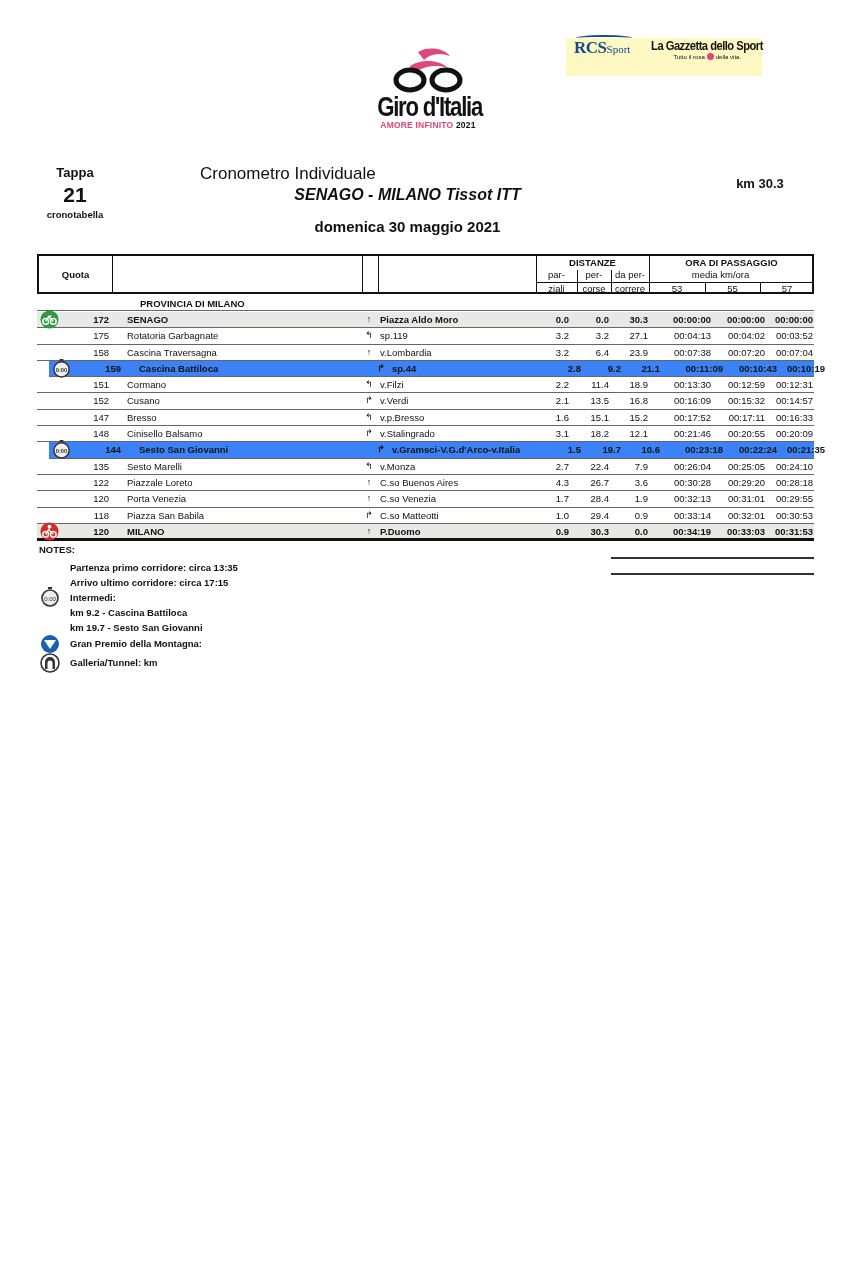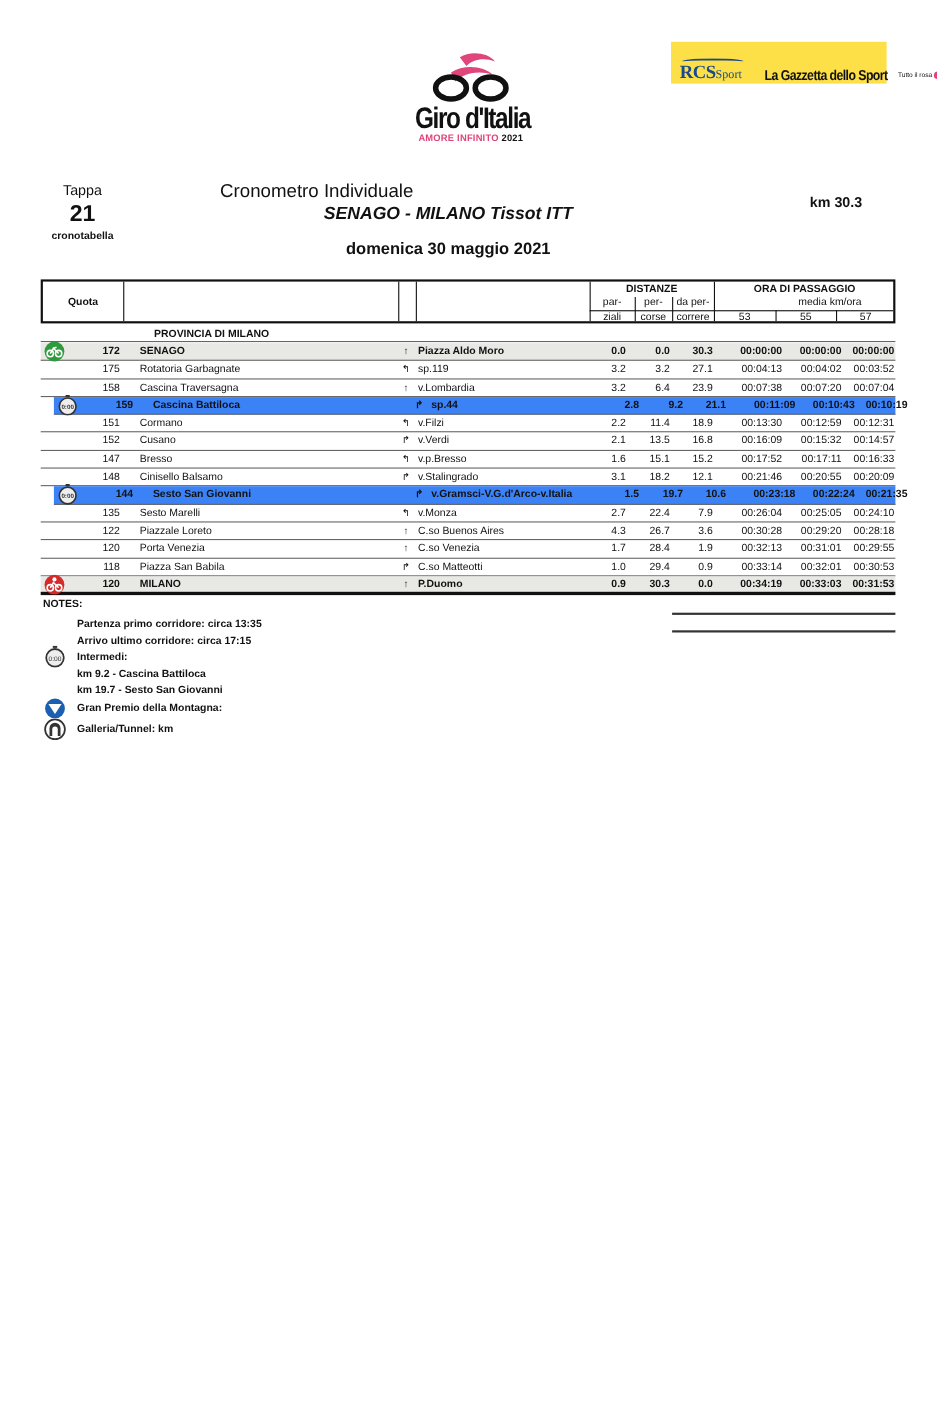--- a/index.html
+++ b/index.html
@@ -6,32 +6,32 @@
   body { width:852px; height:1280px; position:relative; font-family:"Liberation Sans", sans-serif; color:#111; overflow:hidden; }
   .abs { position:absolute; }
 
   
   .giro-logo { left:366px; top:46px; width:124px; height:100px; text-align:center; }
   .giro-logo svg { display:block; margin:0 auto; }
   .giro-word { font-family:"Liberation Sans", sans-serif; font-weight:bold; font-size:27px; letter-spacing:-1.5px; color:#111; line-height:26px; transform:scaleX(0.82); transform-origin:center; white-space:nowrap; }
   .giro-sub { font-size:8.5px; font-weight:bold; color:#e0457b; letter-spacing:0.2px; white-space:nowrap; }
   .giro-sub span { color:#111; }
 
-  .rcs-box { left:566px; top:38px; width:196px; height:38px; background:#fde047; display:flex; align-items:flex-end;margin-left:44px; }
+  .rcs-box { left:566px; top:38px; width:196px; height:38px; background:#fef9c3; display:flex; align-items:flex-start; }
   .rcs { font-family:"Liberation Serif", serif; font-size:17px; color:#1a4a8c; font-weight:bold; margin-left:8px; position:relative; letter-spacing:-0.5px; }
   .rcs small { font-size:11px; font-weight:normal; letter-spacing:0; }
   .rcs-swoosh { position:absolute; left:2px; top:-3px; width:56px; height:4px; border-top:2px solid #1a4a8c; border-radius:50% 50% 0 0; }
   .rcs-div { width:1px; height:26px; background:#999; margin:0 6px; }
-  .gazz { display:flex; align-items:center; }
+  .gazz { display:flex; flex-direction:column; align-items:center; }
   .gazz-title { font-size:13px; font-weight:bold; letter-spacing:-0.6px; transform:scaleX(0.86); white-space:nowrap; }
   .gazz-sub { font-size:6px; white-space:nowrap; display:flex; align-items:center; gap:2px; }
   .gazz-dot { width:7px; height:7px; border-radius:50%; background:#e0457b; display:inline-block; }
 
   
-  .tappa-label { left:44px; top:165px; width:62px; text-align:center; font-size:13px; font-weight:normal; }
+  .tappa-label { left:44px; top:165px; width:62px; text-align:center; font-size:13px; font-weight:bold; }
   .tappa-num { left:44px; top:183px; width:62px; text-align:center; font-size:21px; font-weight:bold; }
   .tappa-sub { left:34px; top:209px; width:82px; text-align:center; font-size:9.5px; font-weight:bold; }
   .title1 { left:200px; top:164px; width:415px; text-align:left; font-size:17px; font-weight:normal; }
   .title2 { left:200px; top:186px; width:415px; text-align:center; font-size:16px; font-weight:bold;font-style:italic; }
   .date { left:200px; top:218px; width:415px; text-align:center; font-size:15px; font-weight:bold; }
   .km-total { left:710px; top:176px; width:100px; text-align:center; font-size:13px; font-weight:bold; }
 
   
   .thead { left:37px; top:254px; width:777px; height:40px; border:2px solid #111; box-sizing:border-box; }
   .thead .v { position:absolute; top:0; bottom:0; width:1px; background:#111; }
@@ -118,21 +118,21 @@
 
   <div class="th thb" style="left:0;width:73px;top:13px">Quota</div>
   <div class="th thb" style="left:497px;width:113px;top:1px">DISTANZE</div>
   <div class="th" style="left:497px;width:41px;top:13px">par-</div>
   <div class="th" style="left:497px;width:41px;top:27px">ziali</div>
   <div class="th" style="left:538px;width:34px;top:13px">per-</div>
   <div class="th" style="left:538px;width:34px;top:27px">corse</div>
   <div class="th" style="left:572px;width:38px;top:13px">da per-</div>
   <div class="th" style="left:572px;width:38px;top:27px">correre</div>
   <div class="th thb" style="left:610px;width:165px;top:1px">ORA DI PASSAGGIO</div>
-  <div class="th" style="left:644px;width:143px;top:13px">media km/ora</div>
+  <div class="th" style="left:610px;width:143px;top:13px">media km/ora</div>
   <div class="th" style="left:610px;width:56px;top:27px">53</div>
   <div class="th" style="left:666px;width:55px;top:27px">55</div>
   <div class="th" style="left:721px;width:54px;top:27px">57</div>
 </div>
 
 <div class="abs province">PROVINCIA DI MILANO</div>
 <div class="abs" style="left:37px;top:310px;width:777px;height:1px;background:#666"></div>
 
 <div class="abs rows" id="rows">
     <div class="row hl-start bold">

